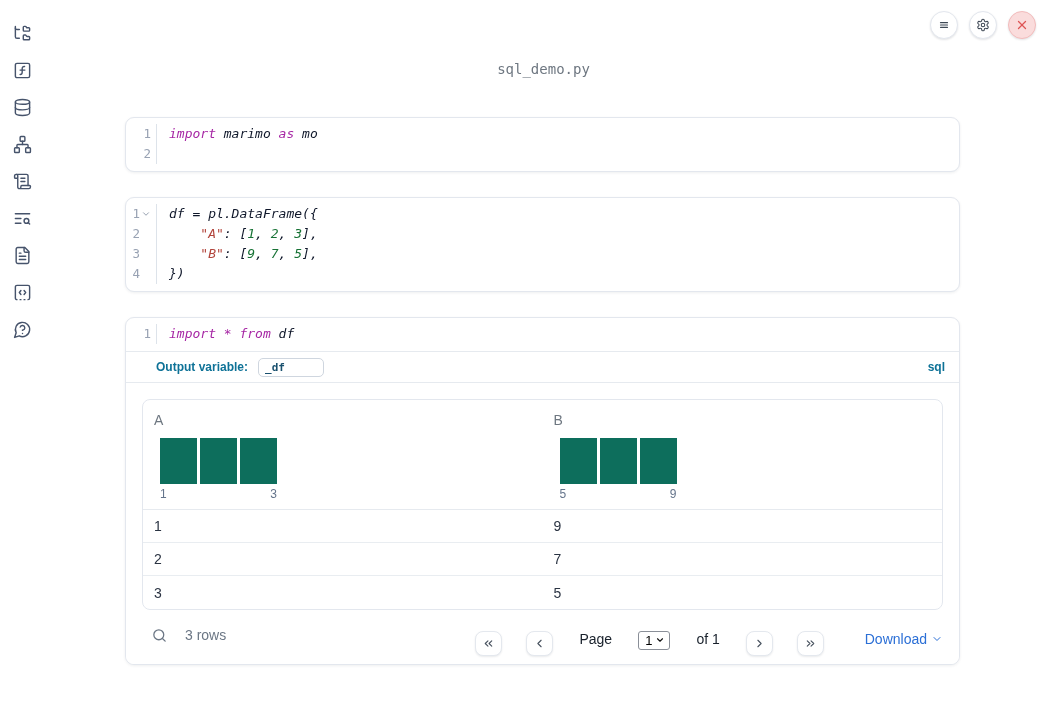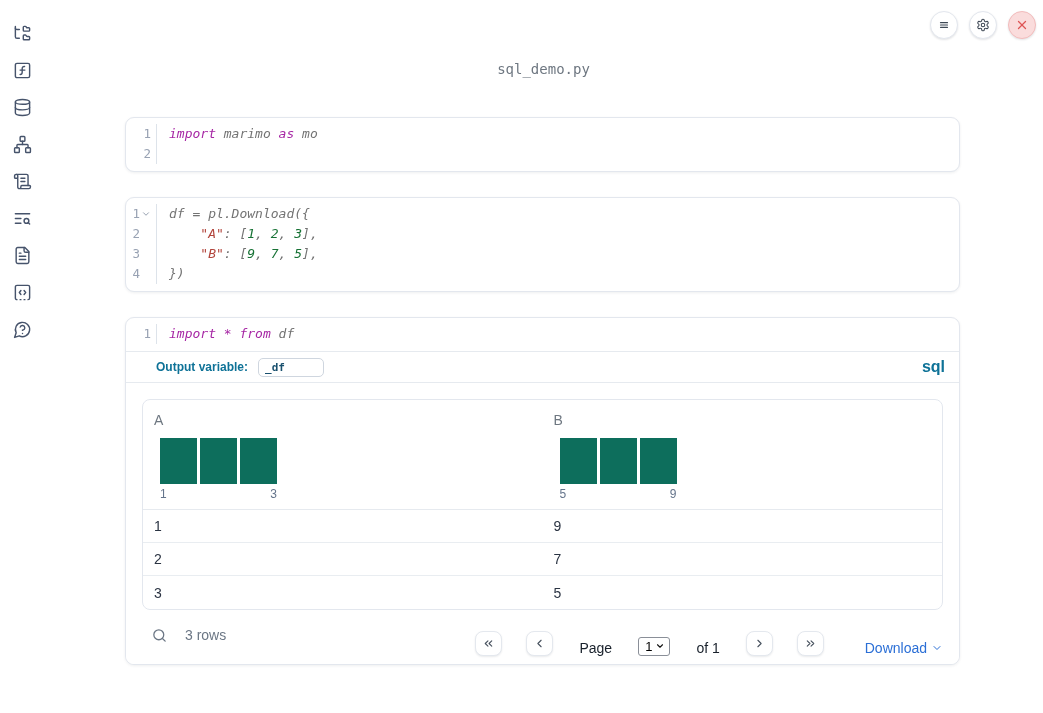--- a/index.html
+++ b/index.html
@@ -29,48 +29,48 @@
   .ln { flex:0 0 31px; display:inline-flex; justify-content:flex-end; align-items:center; padding-right:5px; border-right:1px solid #dde3ea; color:#98a2b3; font-size:12.5px; }
   .has-fold .ln .num { margin-right:1px; }
   .fold { width:10px; height:10px; color:#97a1b0; display:inline-flex; align-items:center; }
   .fold svg { width:10px; height:10px; }
   .fold-empty { width:10px; }
   .cl { padding-left:12px; color:#1f2328; white-space:pre; }
   .cl span { white-space:pre;font-style:italic; }
   .tok-kw { color:#a626a4; }
   .tok-str { color:#b2453c; }
   .tok-num { color:#177235; }
-  .tok-tx { color:#737373; }
+  .tok-tx { color:#0f172a; }
 
   
   .outvar-row { display:flex; align-items:center; height:31px; padding:0 14px; gap:10px; border-top:1px solid #e6eaef; }
   .outvar-label { font-size:12px; font-weight:700; color:#0e7297;margin-left:16px; }
   .outvar-input { width:66px; height:19px; border:1px solid #cfd6df; border-radius:5px; font-family:"DejaVu Sans Mono",monospace; font-size:11px; font-weight:700; color:#19506e; padding:0 6px; background:#fff; outline:none; }
   .spacer { flex:1; }
-  .lang-badge { font-size:16px; font-weight:700; color:#0e7297; }
+  .lang-badge { font-size:12px; font-weight:700; color:#0e7297; }
 
   
   .output-section { border-top:1px solid #e6eaef; padding:16px 16px 14px; background:#fff; }
   .table-card { border:1px solid #e3e7ee; border-radius:8px; overflow:hidden; }
   .t-header { display:flex; border-bottom:1px solid #e6eaef; }
   .th-col { width:50%; padding:12px 0 8px 11px; cursor:pointer; }
   .col-name { display:block; font-size:14px; color:#6e7781; margin-bottom:10px; }
   .hist { display:flex; gap:3px; height:46px; align-items:flex-end; width:117px; margin-left:6px; }
   .bar { flex:1; background:#0d6e5c; }
   .hist-x { width:117px; margin-left:6px; display:flex; justify-content:space-between; font-size:12px; color:#64748b; margin-top:3px; }
   .t-row { display:flex; height:33px; align-items:center; border-bottom:1px solid #e9edf1; font-size:14px; color:#2a3342; }
   .t-row:last-child { border-bottom:none; }
   .t-cell { width:50%; padding-left:11px; }
 
   
   .table-footer { display:flex; align-items:center; margin-top:10px; height:30px; }
   .search-btn { color:#6b7684; margin-left:9px; display:flex; cursor:pointer; background:none; border:none; }
   .search-btn svg { width:17px; height:17px; }
   .rowcount { color:#6b7684; font-size:14px; margin-left:17px; }
-  .pager { display:flex; align-items:flex-end; gap:24px; margin-left:auto;margin-top:16px; }
+  .pager { display:flex; align-items:flex-start; gap:24px; margin-left:auto;margin-top:16px; }
   .pg-btn { width:27px; height:25px; border:1px solid #e4e8ee; border-radius:8px; background:#fff; box-shadow:0 1px 2px rgba(16,24,40,.09); display:flex; align-items:center; justify-content:center; color:#47515e; cursor:pointer; }
   .pg-btn svg { width:13px; height:13px; }
   .pg-text { font-size:14px; color:#18202b; margin:0 2px; }
   .pg-select { display:inline-flex; align-items:center; gap:3px; border:1px solid #8a8f98; border-radius:3px; padding:1px 4px 1px 6px; font-size:13px; color:#000; background:#fff; cursor:pointer; }
   .pg-select svg { width:10px; height:10px; stroke-width:2.6; }
   .download { display:inline-flex; align-items:center; gap:4px; color:#2b6fd6; font-size:14px; margin-left:17px; cursor:pointer; background:none; border:none; font-family:inherit; }
   .download svg { width:12px; height:12px; }
 </style>
 </head>
 <body>
@@ -217,21 +217,21 @@
       <div class="code-block has-fold">
           <div class="code-line">
             <span class="ln">
               <span class="num">1</span>
               <span class="fold">
                 <svg viewBox="0 0 24 24" fill="none" stroke="currentColor" stroke-width="2.4" stroke-linecap="round" stroke-linejoin="round">
                   <path d="m6 9 6 6 6-6"></path>
                 </svg>
               </span>
             </span>
-            <span class="cl"><span class="tok-tx">df = pl.Download({</span></span>
+            <span class="cl"><span class="tok-tx">df = pl.DataFrame({</span></span>
           </div>
           <div class="code-line">
             <span class="ln">
               <span class="num">2</span>
               <span class="fold-empty"></span>
             </span>
             <span class="cl"><span class="tok-tx">    </span><span class="tok-str">"A"</span><span class="tok-tx">: [</span><span class="tok-num">1</span><span class="tok-tx">, </span><span class="tok-num">2</span><span class="tok-tx">, </span><span class="tok-num">3</span><span class="tok-tx">],</span></span>
           </div>
           <div class="code-line">
             <span class="ln">

